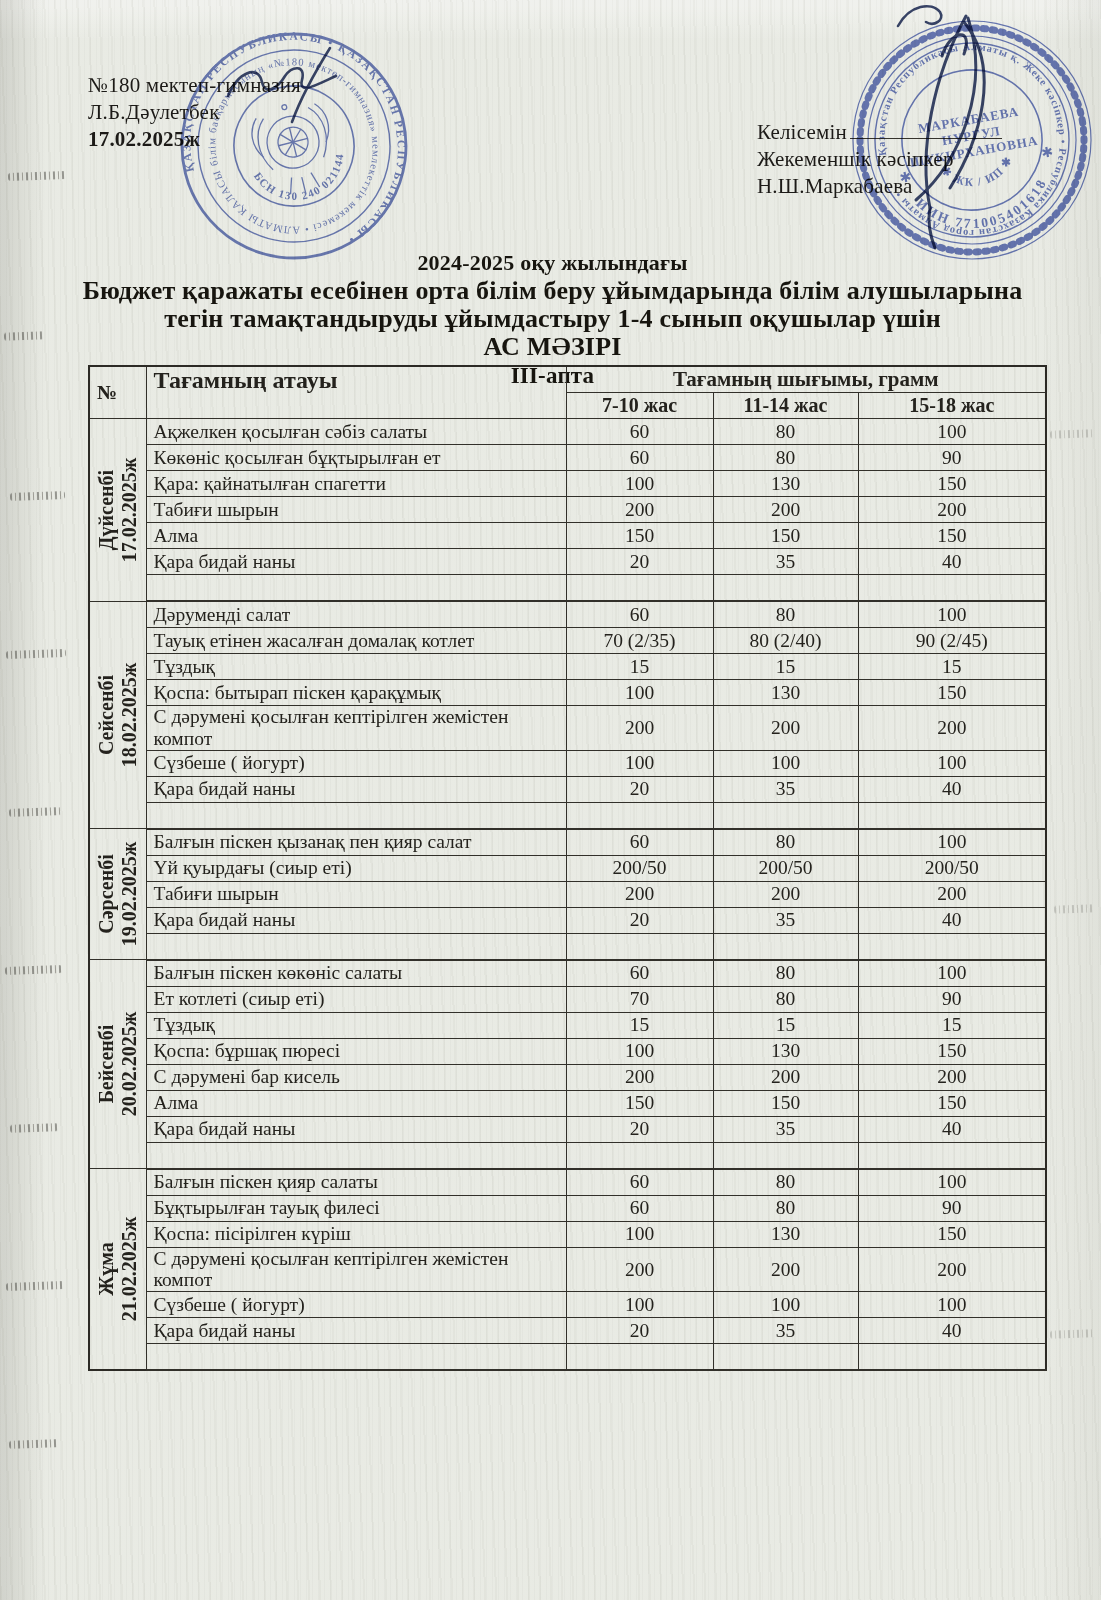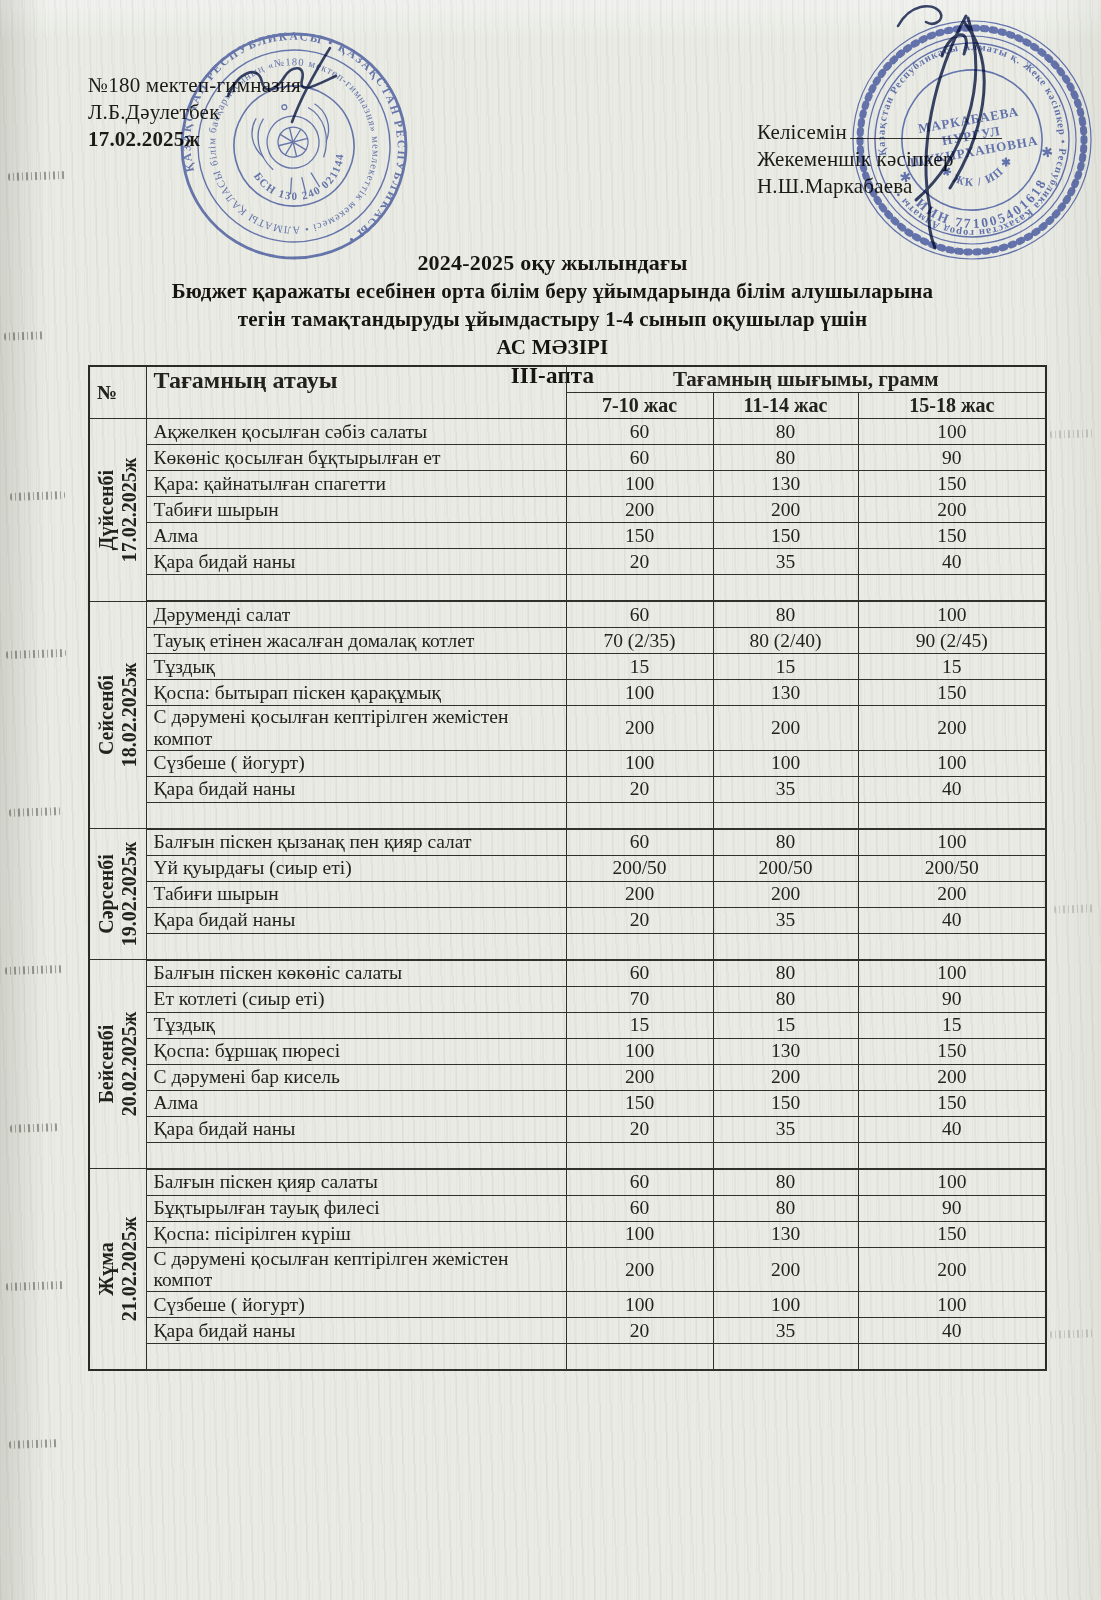--- a/index.html
+++ b/index.html
@@ -16,21 +16,21 @@
   }
   .bold{font-weight:bold;}
   
   .signoff{position:absolute; font-size:21px; line-height:27px; letter-spacing:.2px;}
   .approve{left:88px; top:72px;}
   .agree{left:757px; top:99px;margin-top:20px;}
   .uline{display:inline-block; border-bottom:1.7px solid #35332d; height:15px; vertical-align:baseline; margin-left:3px;}
   .uline.w1{width:237px;} .uline.w2{width:152px;}
   
   .title-block{position:absolute; left:60px; top:221px; width:985px; text-align:center; font-weight:bold; color:#17150f;margin-top:28px;}
-  .tl{line-height:28px; font-size:21px; letter-spacing:.2px;}
+  .tl{line-height:28px; font-size:26px; letter-spacing:.2px;}
   .tl.first{font-size:22px;} .tl.week{font-size:23px; line-height:30px;}
   
   .menu-table{position:absolute; left:88px; top:365px; width:957px; border-collapse:collapse; table-layout:fixed; font-size:19.5px; color:#24221d;}
   .menu-table td,.menu-table th{border:1.8px solid #32302a; padding:0 7px; line-height:1.12; height:25px; overflow:hidden;}
   .menu-table{border:2.6px solid #2c2a25;}
   .menu-table th{font-weight:bold;}
   .no-h{text-align:left; padding-left:10px; font-size:20px;}
   .dish-h{text-align:left; vertical-align:top; padding-top:5px; font-size:24px;}
   .grp-h{text-align:center; font-size:21px; height:30px;}
   .age-h{text-align:center; font-size:20px; height:25px;}

